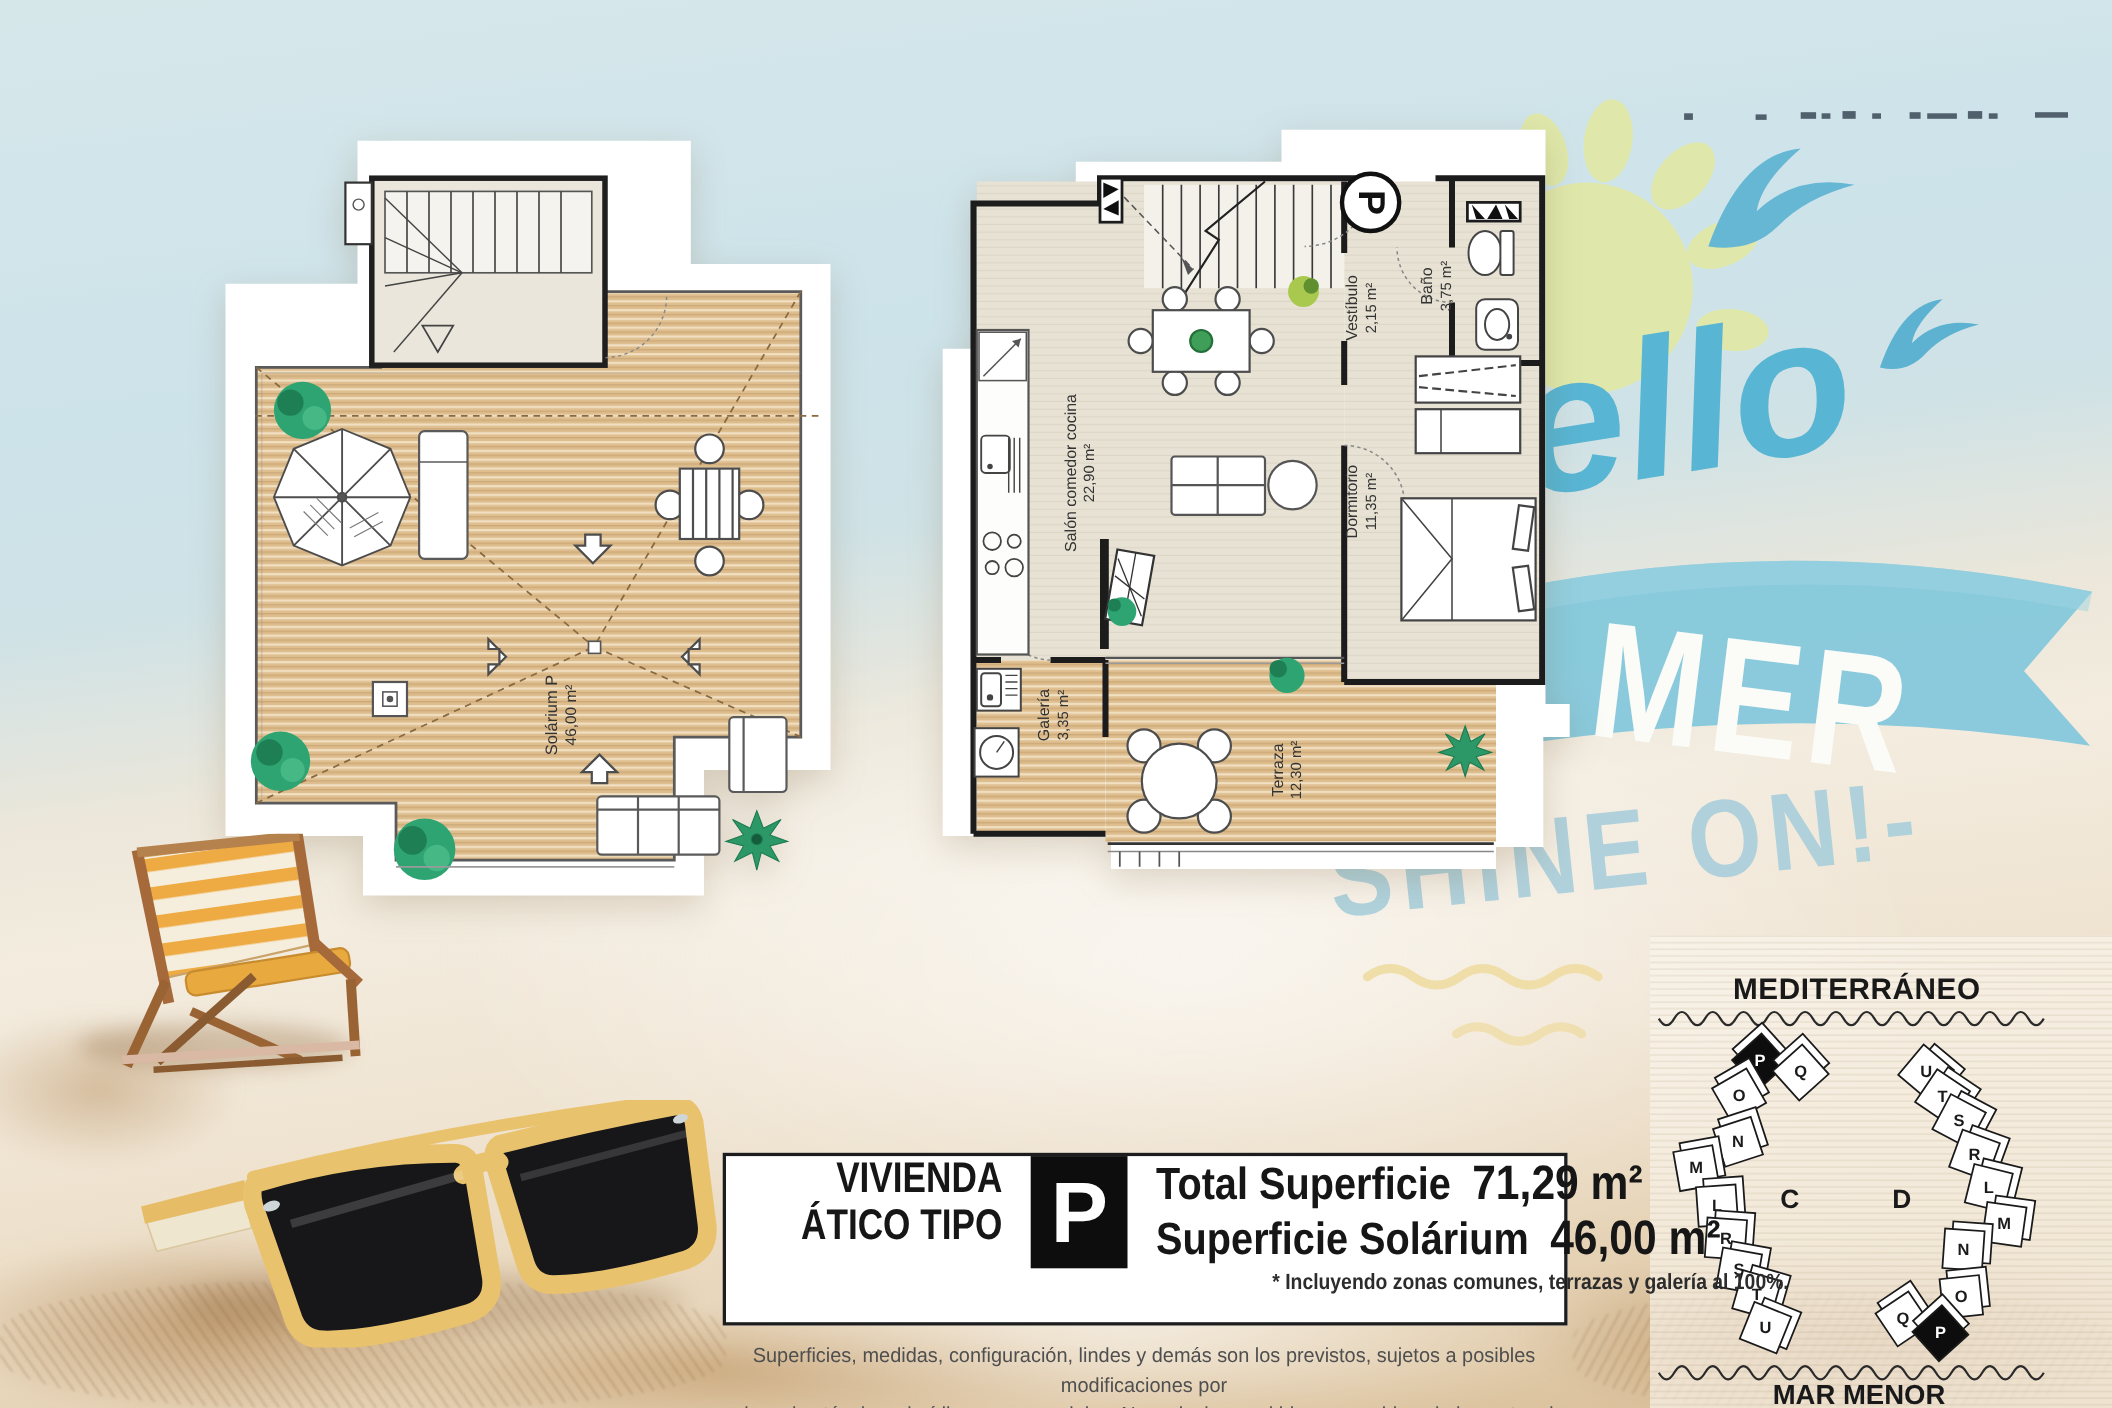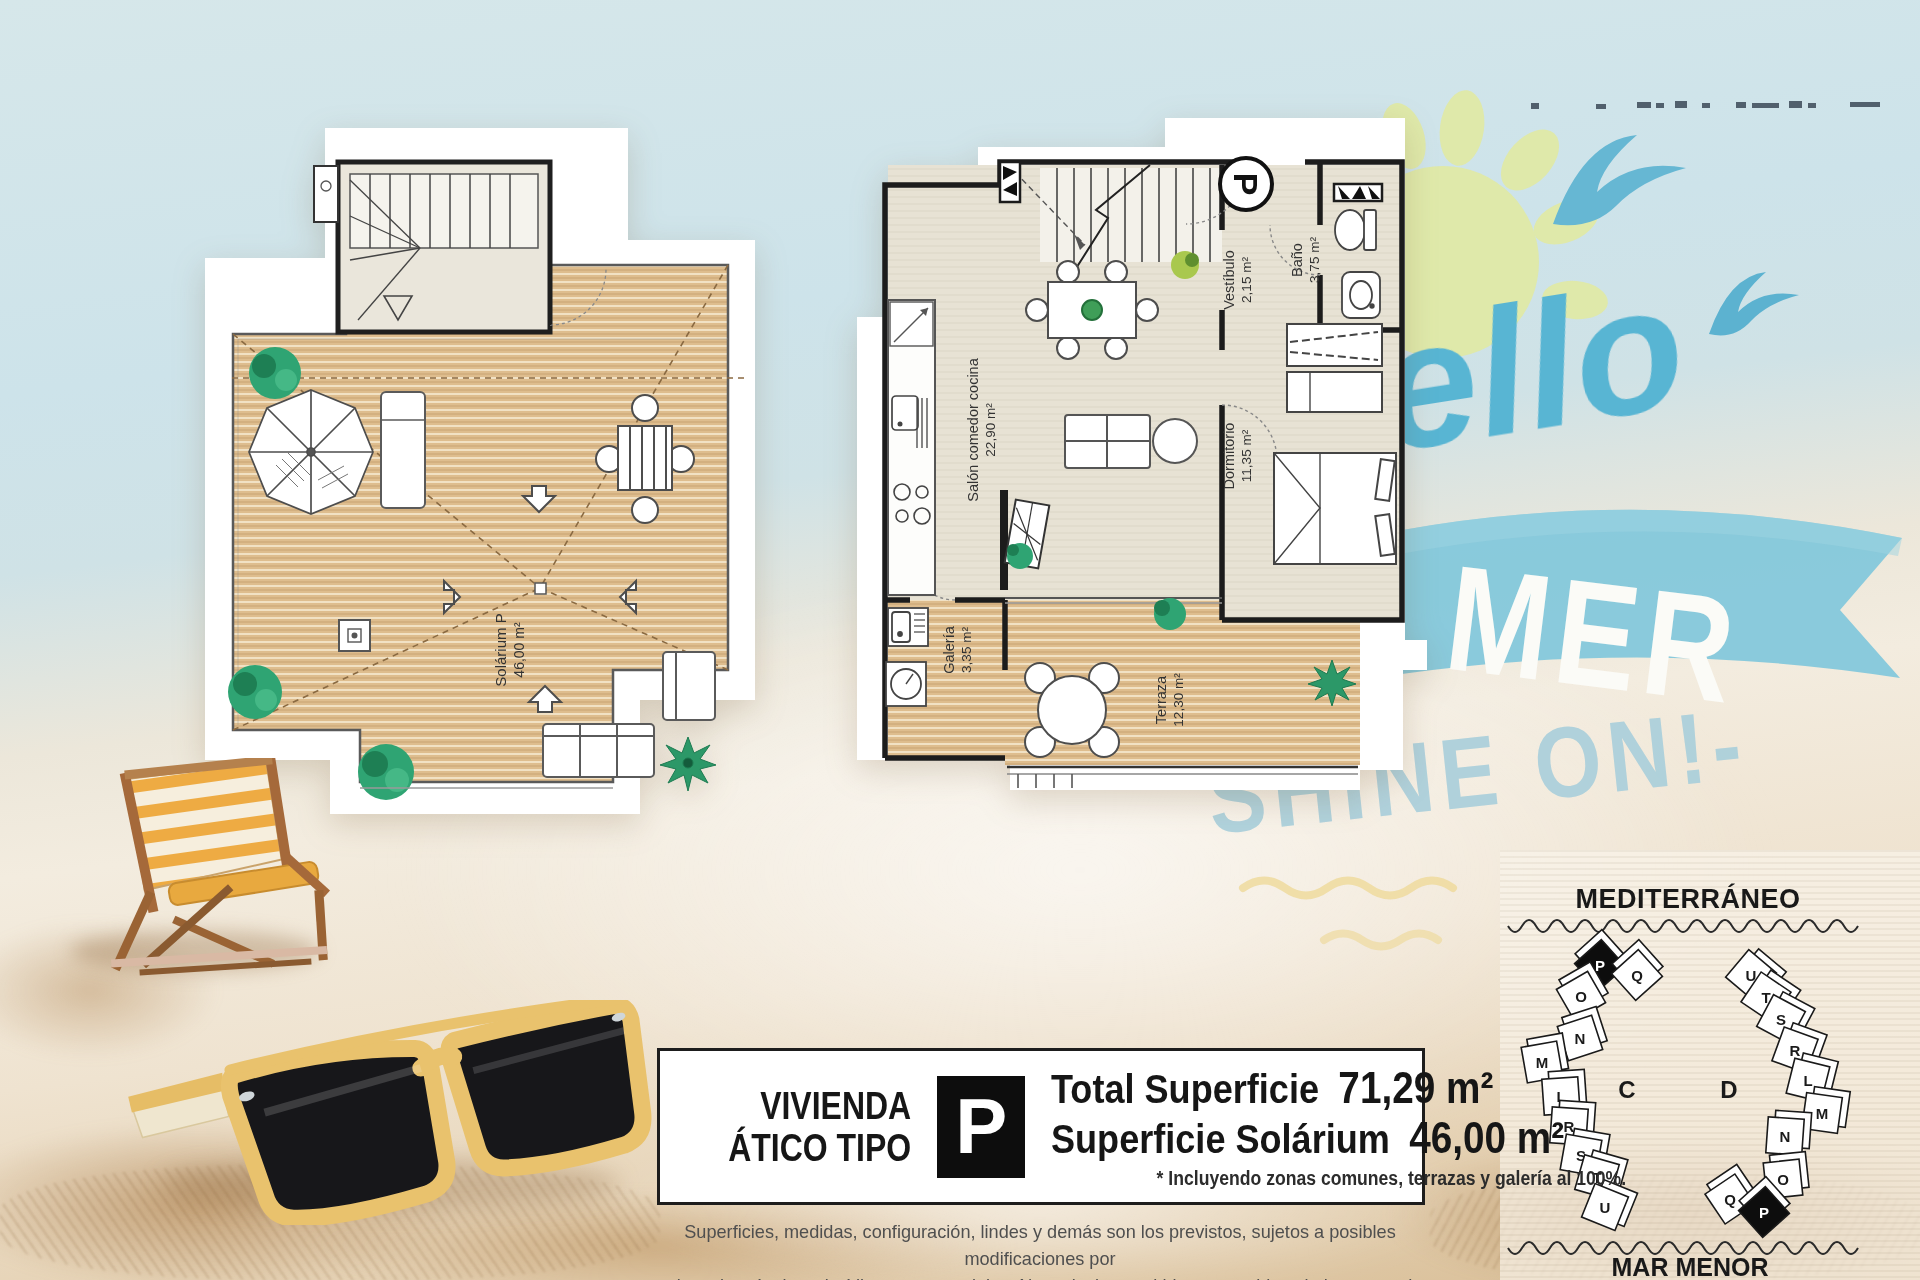--- a/index.html
+++ b/index.html
@@ -8,21 +8,21 @@
     background:linear-gradient(173deg,#d6e7ea 0%,#cde3ea 26%,#cfe2e6 38%,#ece7da 50%,#f3ecdf 58%,#efe3d0 72%,#e6d3b6 86%,#d8bd95 100%);}
   .abs{position:absolute;}
   
   .glow{background:radial-gradient(ellipse at center,rgba(255,255,255,.62),rgba(255,255,255,0) 70%);filter:blur(18px);}
   .sand-patch{filter:blur(7px);}
   .grass{opacity:.55;filter:blur(1px);}
   svg text{font-family:"Liberation Sans",sans-serif;}
   .plan-shadow{filter:drop-shadow(0 10px 16px rgba(110,80,40,.20));}
   
   #infoBox{left:657px;top:1048px;width:768px;height:157px;background:#fff;border:3px solid #1d1d1d;
-    box-sizing:border-box;display:flex;align-items:center;justify-content:flex-start;gap:26px;padding:0 28px;}
+    box-sizing:border-box;display:flex;align-items:flex-start;justify-content:flex-start;gap:26px;padding:0 28px;}
   #dwelling{ text-align:right;color:#161616;font-weight:bold;font-size:39px;line-height:42px;transform:scaleX(.82);transform-origin:right center;white-space:nowrap;}
   #typeBadge{width:88px;height:102px;background:#0d0d0d;color:#fff;display:flex;align-items:center;justify-content:center;
     font-size:78px;font-weight:bold;flex:0 0 auto;}
   #surfaces{color:#161616;transform:scaleX(.88);transform-origin:left center;white-space:nowrap;}
   .surf-row{display:flex;align-items:baseline;gap:22px;}
   .surf-label{font-weight:bold;font-size:41px;line-height:47px;}
   .surf-value{font-weight:bold;font-size:44px;}
   #footnote{font-size:20px;font-weight:bold;color:#2c2c2c;margin-top:4px;padding-left:120px;}
   #legal{left:640px;top:1218px;width:800px;text-align:center;color:#4f4f4f;font-size:18.5px;line-height:27px;transform:scaleX(.98);}
 </style>

